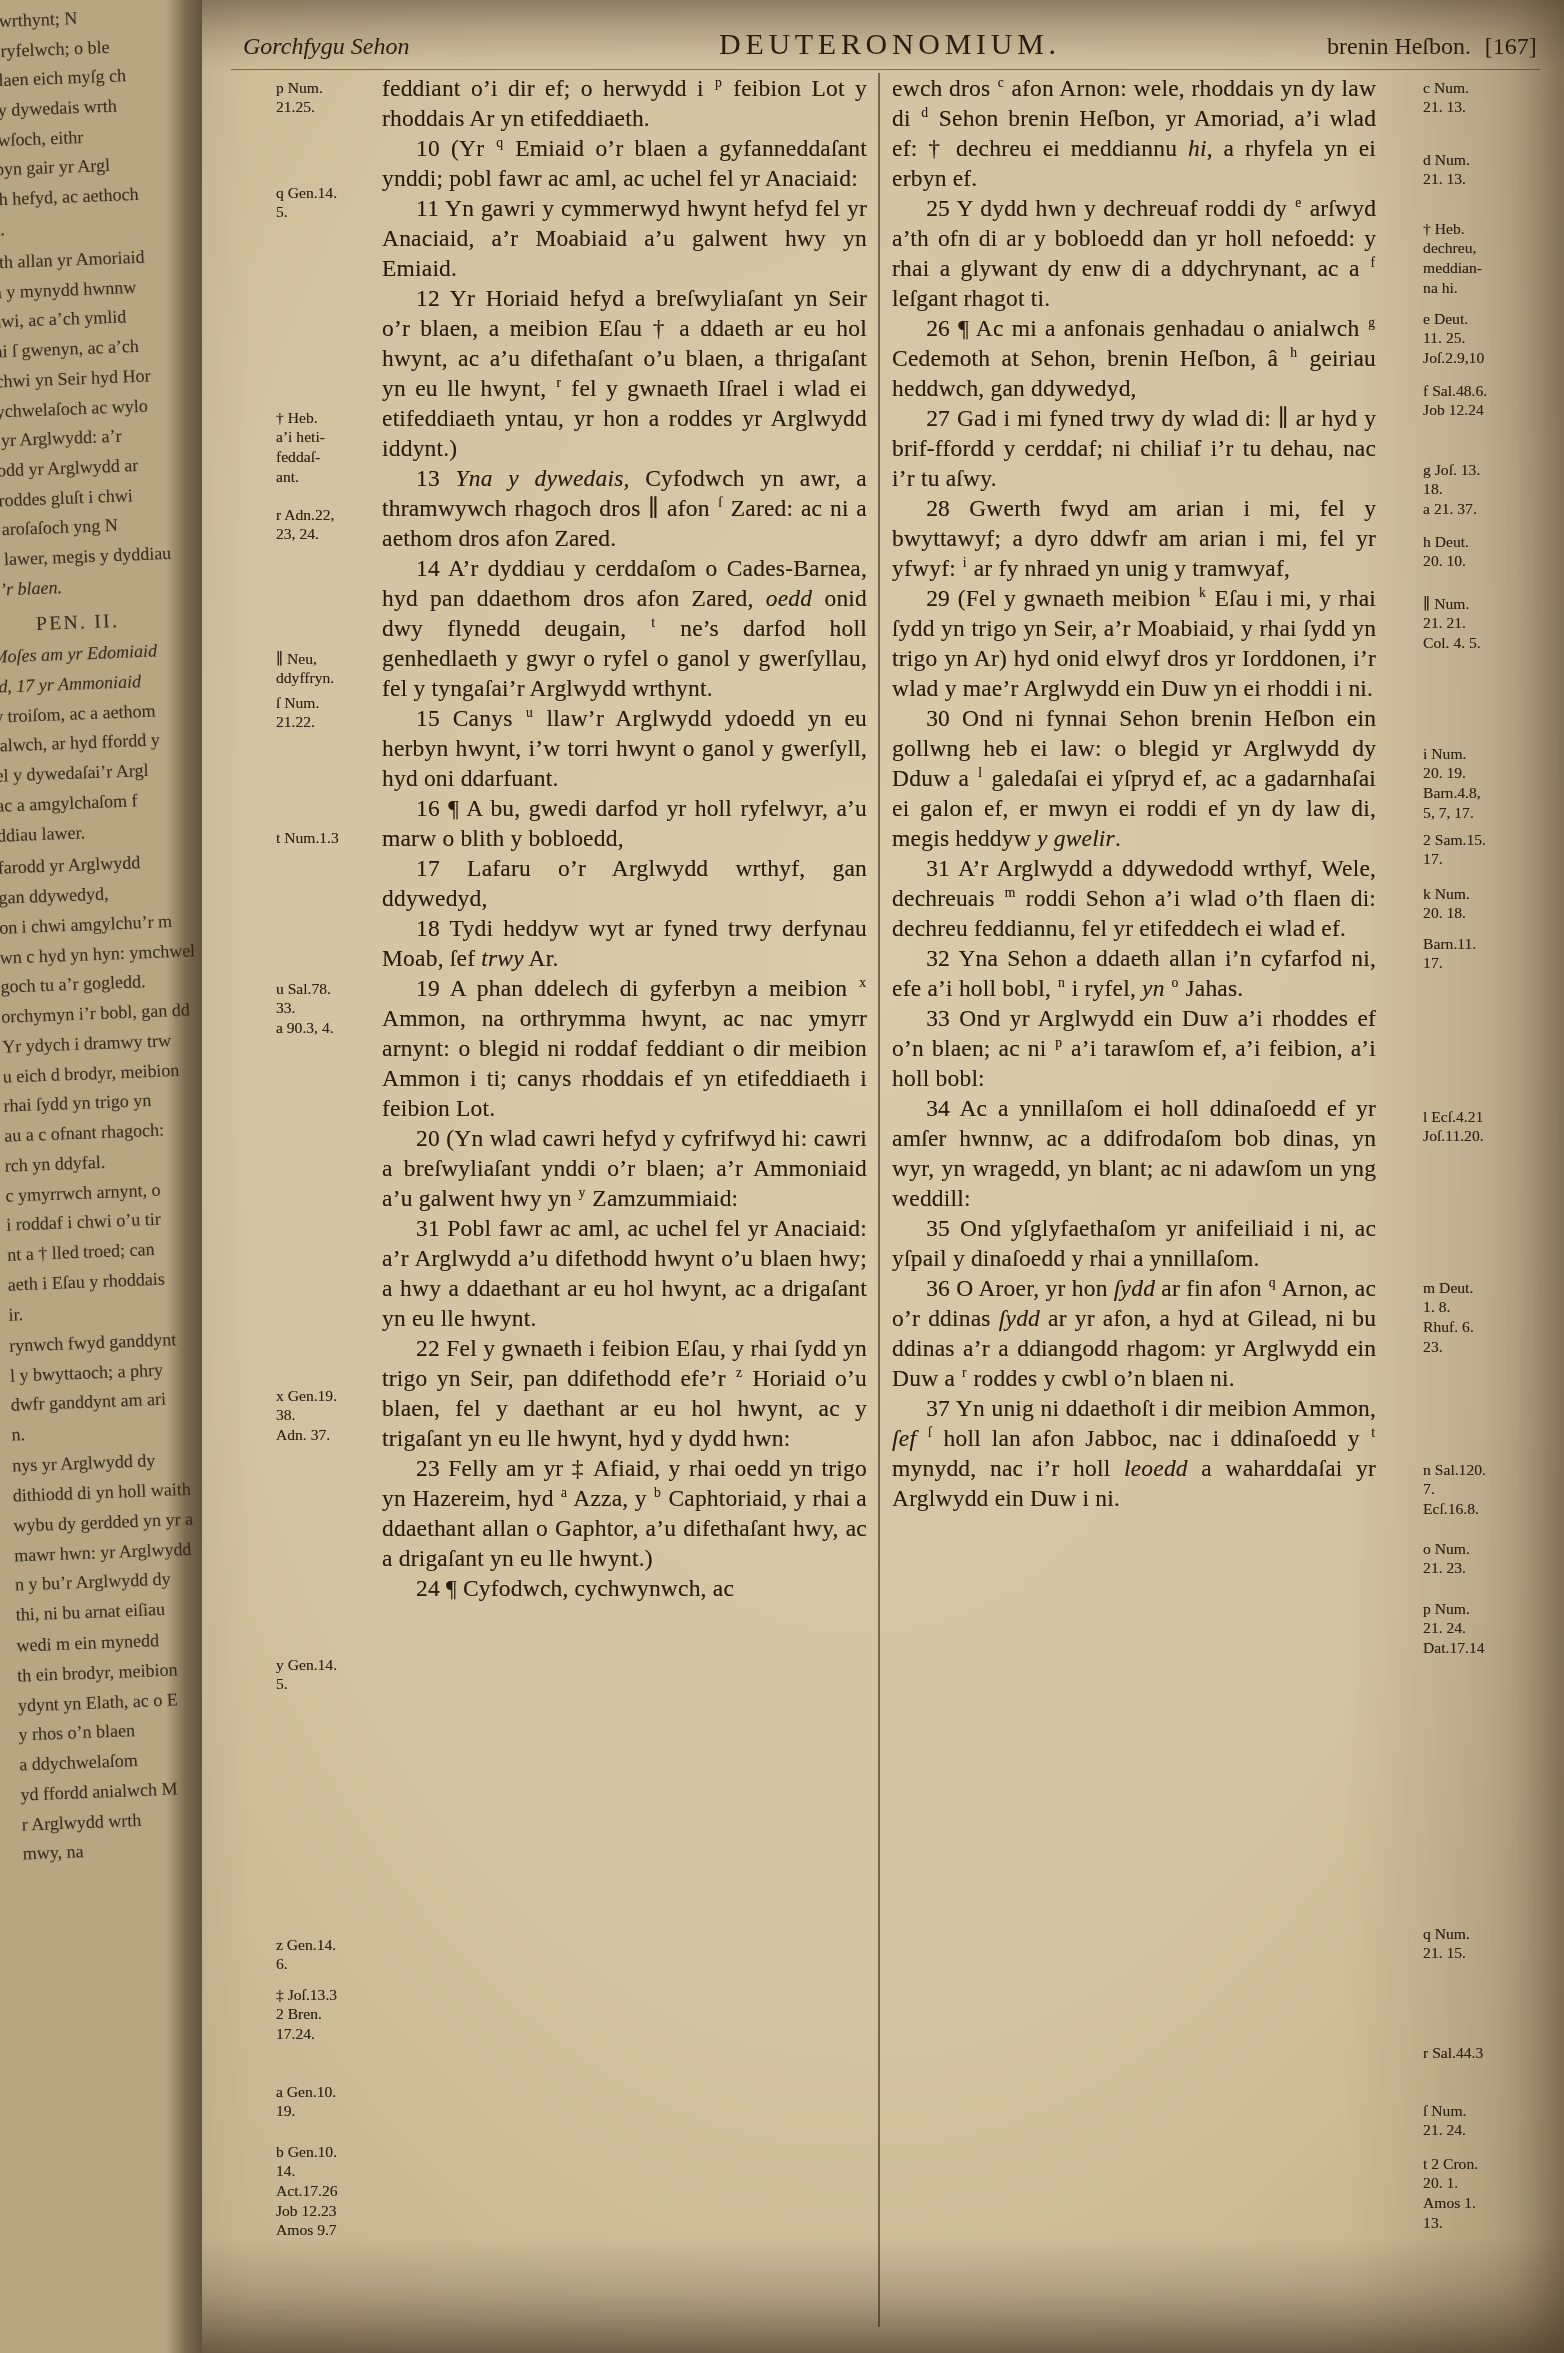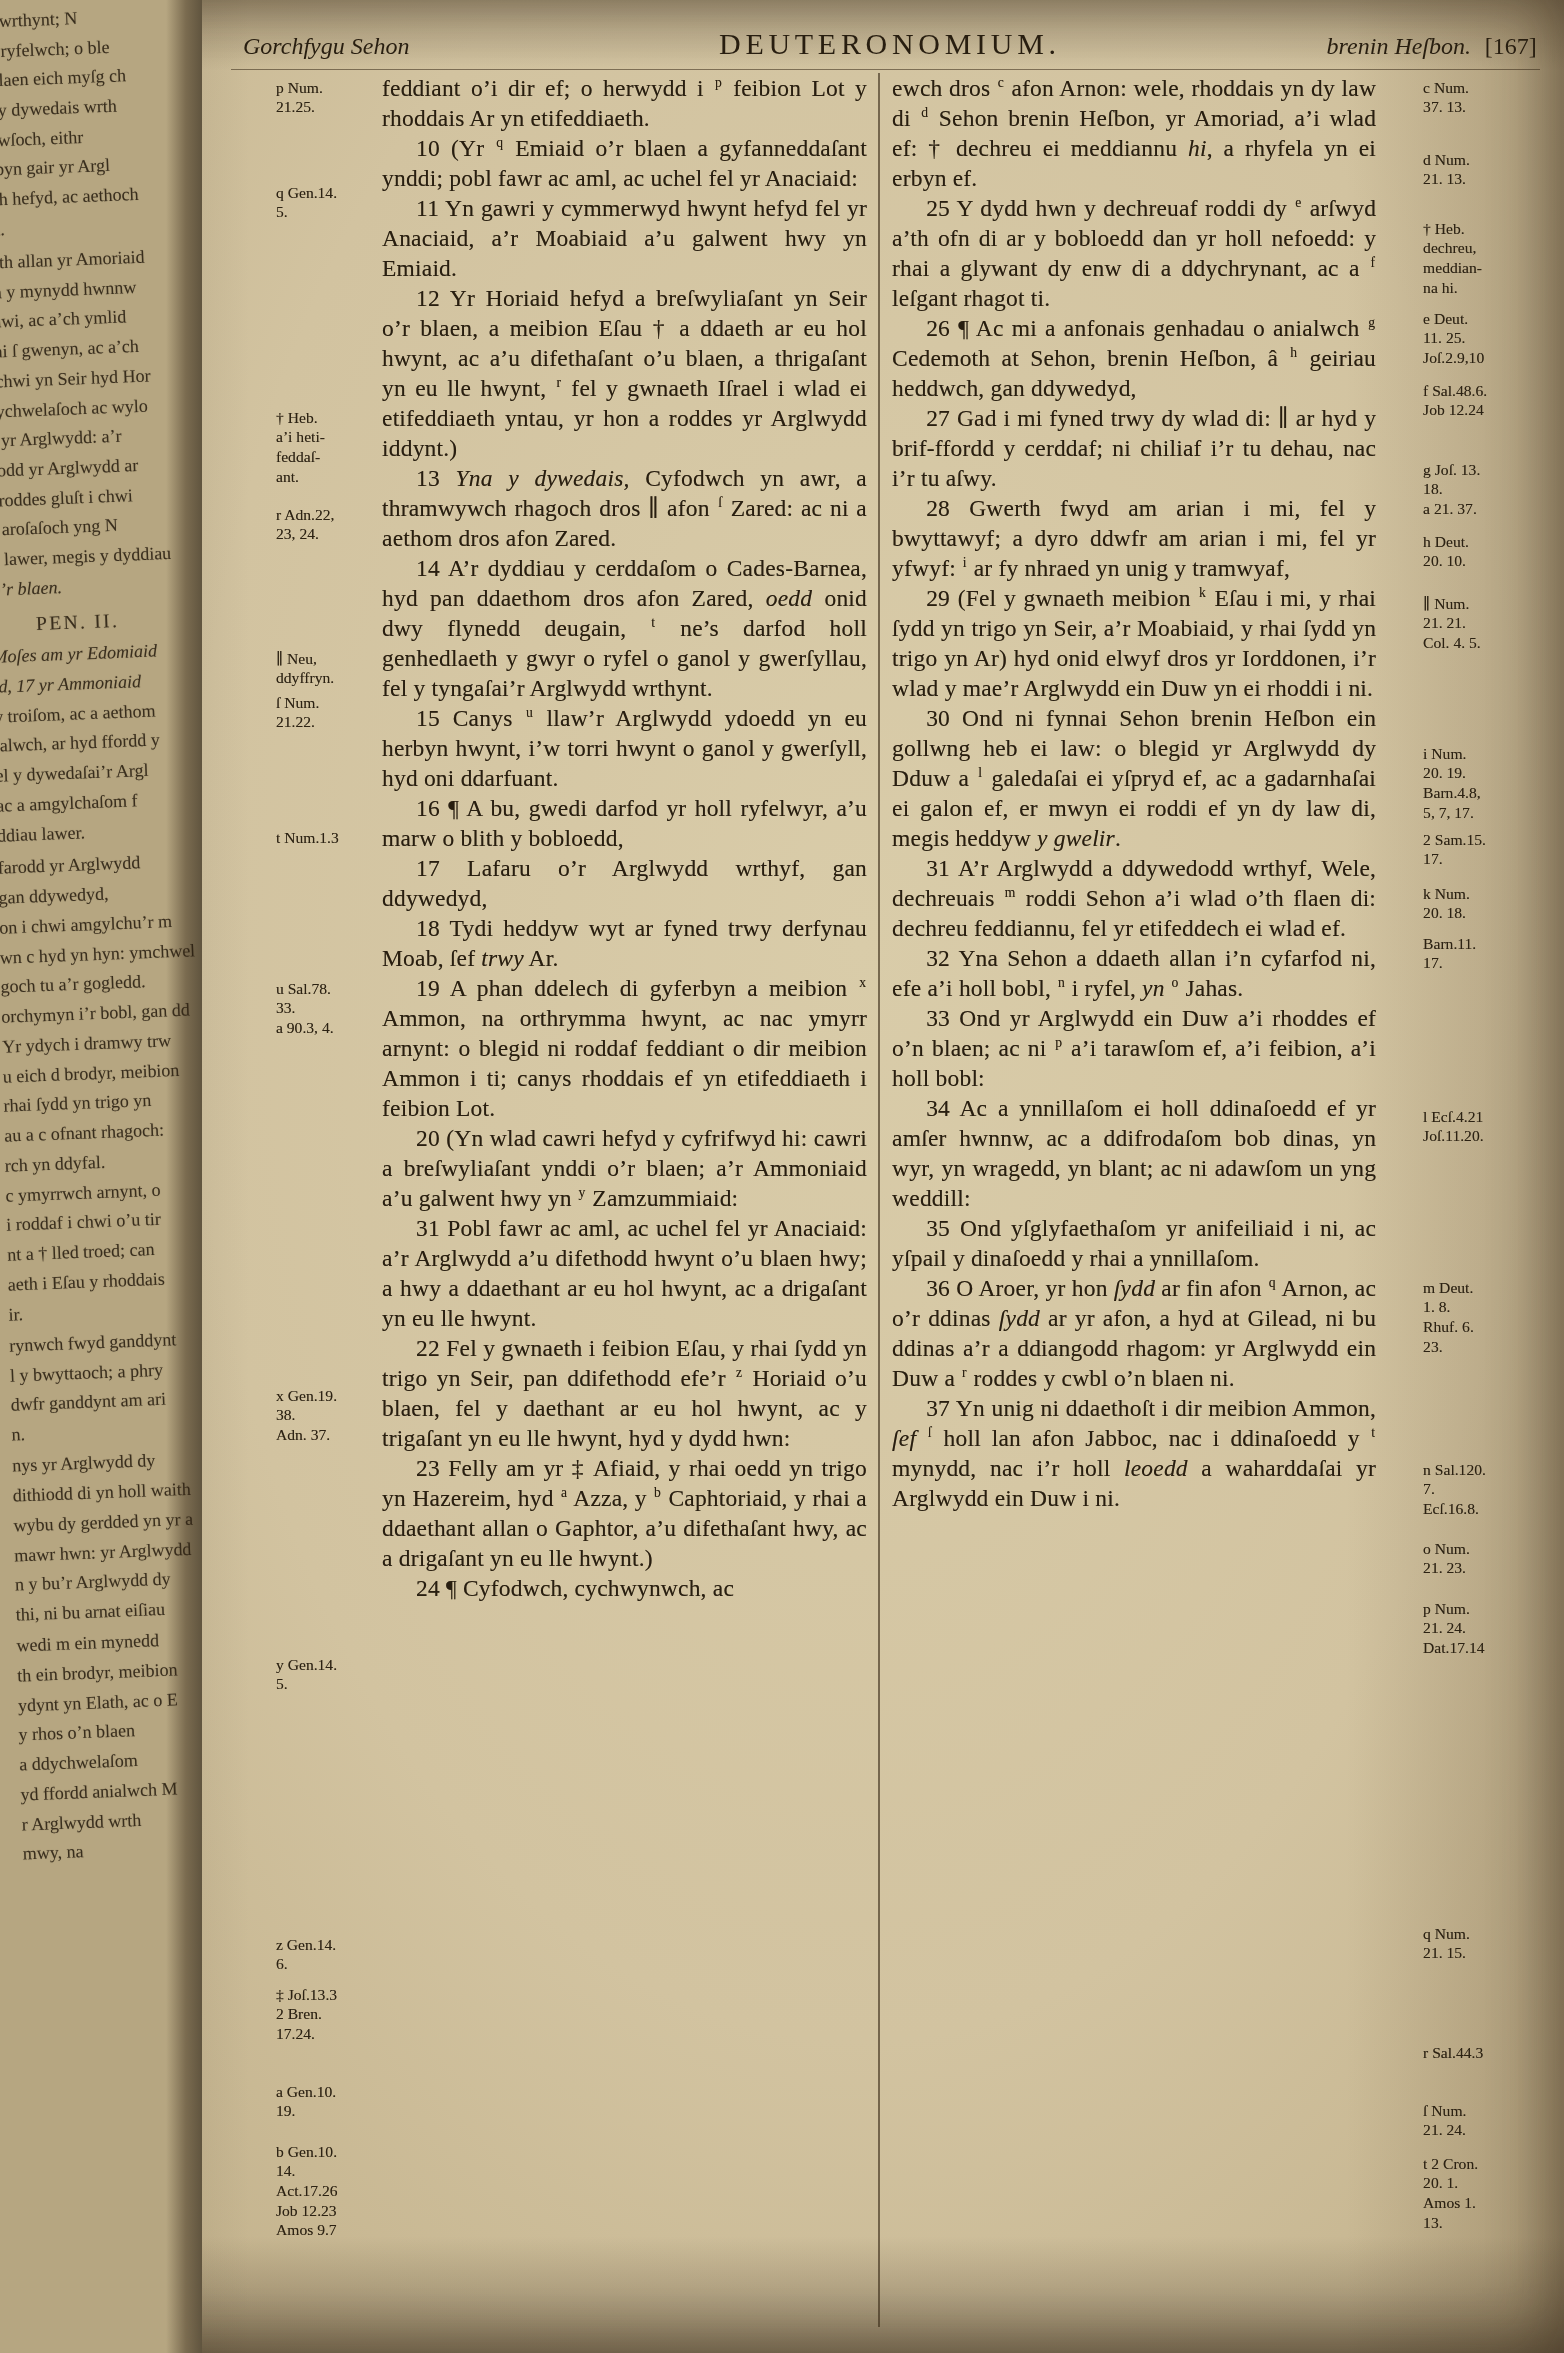--- a/index.html
+++ b/index.html
@@ -25,21 +25,21 @@
   .frag.caps{letter-spacing:2.3px;font-size:19.6px;padding-left:44px;}
   .gutter-crease{position:absolute;right:0;top:0;width:36px;height:100%;
     background:linear-gradient(90deg, rgba(0,0,0,0) 0, rgba(50,36,20,.45) 55%, rgba(25,17,8,.55) 100%);}
 
   
   .content{position:absolute;left:202px;top:0;right:0;bottom:0;padding:27px 23.5px 0 27px;color:#281e10;}
   .header-row{display:flex;align-items:baseline;padding:0 4.7px 0 14px;}
   .header-left{width:329px;font-style:italic;font-size:24px;}
   .header-center{flex:1;text-align:center;font-size:30px;letter-spacing:4.7px;}
   .header-right{width:329px;text-align:right;font-size:24px;}
-  .header-right .lbl{font-style:italic;margin-left:28px;}
+  .header-right .lbl{margin-left:28px;}
   .header-right .pg{font-style:normal;margin-left:7.8px;}
   .header-rule{height:0;border-top:1.6px solid rgba(55,40,22,.55);margin:7.8px 1.6px 3.1px 1.6px;}
 
   .columns{display:flex;align-items:stretch;height:2254px;margin-top:1.6px;}
   .notes-gutter{position:relative;flex:none;font-size:15.6px;line-height:19.6px;color:#2c2213;margin-left:47px;}
   .notes-left{width:106px;}
   .notes-right{flex:1;min-width:117px;padding-left:20.3px;}
   .note{position:absolute;left:0;right:1.6px;white-space:pre-line;
     text-shadow:0 0 0.4px rgba(44,34,19,.4);}
   .col-text{flex:none;width:485px;font-size:23.5px;line-height:30px;text-align:justify;
@@ -204,21 +204,21 @@
           <p class="verse">31 A’r Arglwydd a ddywedodd wrthyf, Wele, dechreuais <sup>m</sup> roddi Sehon a’i wlad o’th flaen di: dechreu feddiannu, fel yr etifeddech ei wlad ef.</p>
           <p class="verse">32 Yna Sehon a ddaeth allan i’n cyfarfod ni, efe a’i holl bobl, <sup>n</sup> i ryfel, <i>yn</i> <sup>o</sup> Jahas.</p>
           <p class="verse">33 Ond yr Arglwydd ein Duw a’i rhoddes ef o’n blaen; ac ni <sup>p</sup> a’i tarawſom ef, a’i feibion, a’i holl bobl:</p>
           <p class="verse">34 Ac a ynnillaſom ei holl ddinaſoedd ef yr amſer hwnnw, ac a ddifrodaſom bob dinas, yn wyr, yn wragedd, yn blant; ac ni adawſom un yng weddill:</p>
           <p class="verse">35 Ond yſglyfaethaſom yr anifeiliaid i ni, ac yſpail y dinaſoedd y rhai a ynnillaſom.</p>
           <p class="verse">36 O Aroer, yr hon <i>ſydd</i> ar fin afon <sup>q</sup> Arnon, ac o’r ddinas <i>ſydd</i> ar yr afon, a hyd at Gilead, ni bu ddinas a’r a ddiangodd rhagom: yr Arglwydd ein Duw a <sup>r</sup> roddes y cwbl o’n blaen ni.</p>
           <p class="verse">37 Yn unig ni ddaethoſt i dir meibion Ammon, <i>ſef</i> <sup>ſ</sup> holl lan afon Jabboc, nac i ddinaſoedd y <sup>t</sup> mynydd, nac i’r holl <i>leoedd</i> a waharddaſai yr Arglwydd ein Duw i ni.</p>
         </div>
       <div class="notes-gutter notes-right">
           <div class="note" style="top: 4.7px;">c Num.
-37. 13.</div>
+21. 13.</div>
           <div class="note" style="top: 77px;">d Num.
 21. 13.</div>
           <div class="note" style="top: 146px;">† Heb.
 dechreu,
 meddian-
 na hi.</div>
           <div class="note" style="top: 236px;">e Deut.
 11. 25.
 Joſ.2.9,10</div>
           <div class="note" style="top: 308px;">f Sal.48.6.

